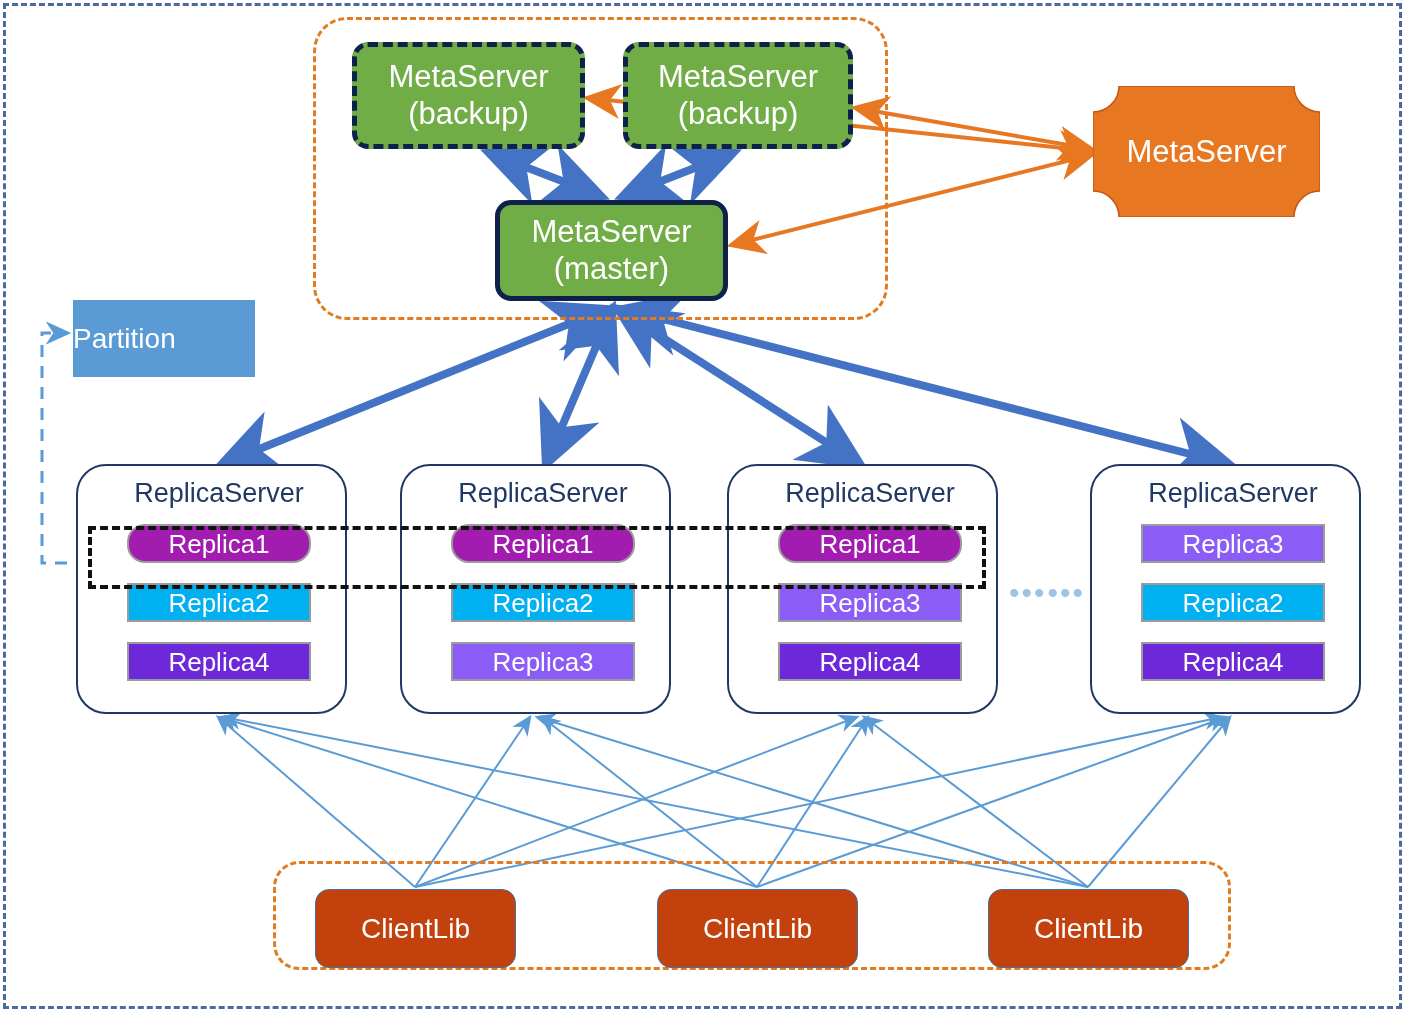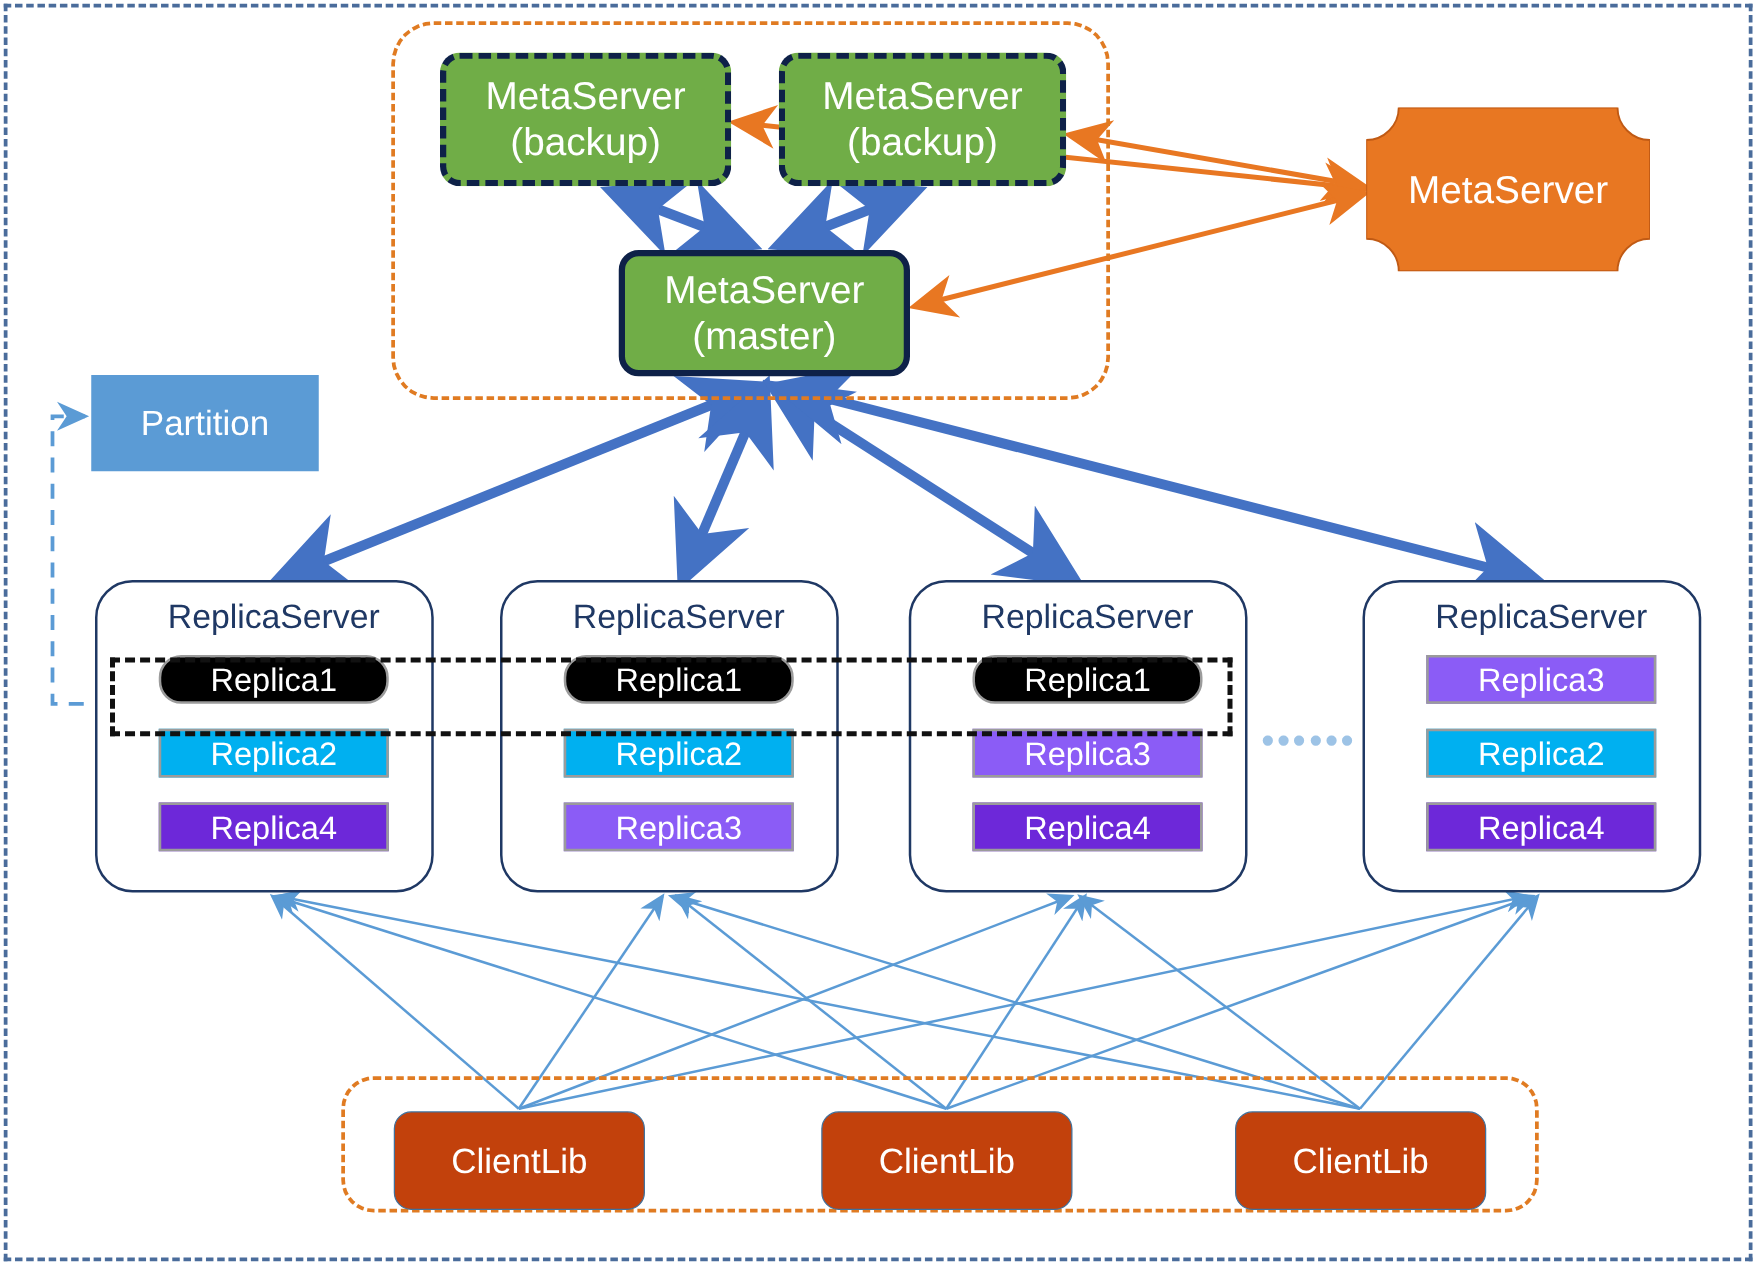--- a/index.html
+++ b/index.html
@@ -91,21 +91,21 @@
     color:#ffffff; font-size:31px;
   }
 
   
   #partition{
     position:absolute;
     left:73px; top:300px;
     width:182px; height:77px;
     background:#5B9BD5;
     color:#ffffff;
-    display:flex; align-items:center; justify-content:center;
+    display:flex; align-items:center; 
     font-size:28px;
     z-index:4;
     box-sizing:border-box;
   }
 
   
   .replica-server{
     position:absolute;
     top:464px;
     width:271px;
@@ -136,21 +136,21 @@
     height:39px;
     border:2px solid #9b9b9b;
     box-sizing:border-box;
     display:flex;
     align-items:center;
     justify-content:center;
     color:#ffffff;
     font-size:26px;
     line-height:1;
   }
-  .rep-r1{background:#000000;border-radius:18px;}
+  .rep-r1{background:#a21caf;border-radius:18px;}
   .rep-r2{background:#00B0F0;}
   .rep-r3{background:#8b5cf6;}
   .rep-r4{background:#6d28d9;}
 
   #rs-0{left:76px;}
   #rs-1{left:400px;}
   #rs-2{left:727px;}
   #rs-3{left:1090px;}
 
   

